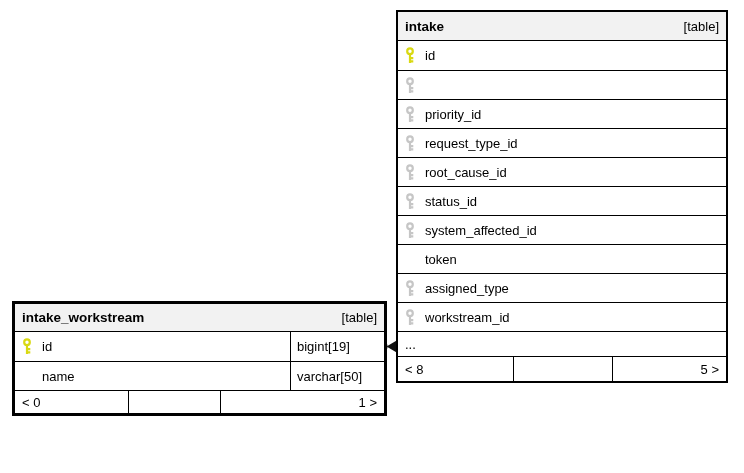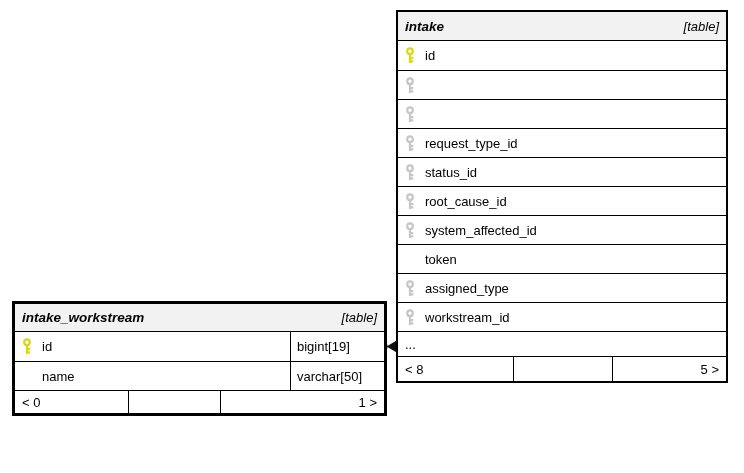--- a/index.html
+++ b/index.html
@@ -31,21 +31,20 @@
   .tbl-header {
     display: flex;
     align-items: center;
     justify-content: space-between;
     background: var(--header-bg, #f2f2f2);
     border-bottom: 1px solid #000000;
     height: 29px;
     box-sizing: border-box;
     padding: 0 7px 0 7px;
     flex: 0 0 auto;
-    font-style: italic;
   }
   .focal .tbl-header { height: 28px; }
   .tbl-title { font-weight: bold; font-size: 13.5px; }
   .tbl-badge { font-size: 13px; }
 
   .tbl-rows { display: flex; flex-direction: column; flex: 0 0 auto; }
   .tbl-row {
     display: flex;
     align-items: center;
     height: 29px;
@@ -193,50 +192,51 @@
           </span>
 
   </div>
         <div class="tbl-row">
     <span class="key-slot">
             <svg width="10" height="17" viewBox="0 0 10 17">
      <circle cx="5" cy="4.2" r="2.8" fill="none" stroke="#c6c6c6" stroke-width="2.2"></circle>
      <path d="M5 7 L5 16 M5 11.2 L8.3 11.2 M5 14.3 L8.3 14.3" stroke="#c6c6c6" stroke-width="2.2" fill="none"></path>
    </svg>
           </span>
+    <span class="col-name">priority_id</span>
 
   </div>
         <div class="tbl-row">
     <span class="key-slot">
             <svg width="10" height="17" viewBox="0 0 10 17">
      <circle cx="5" cy="4.2" r="2.8" fill="none" stroke="#c6c6c6" stroke-width="2.2"></circle>
      <path d="M5 7 L5 16 M5 11.2 L8.3 11.2 M5 14.3 L8.3 14.3" stroke="#c6c6c6" stroke-width="2.2" fill="none"></path>
    </svg>
           </span>
     <span class="col-name">request_type_id</span>
 
   </div>
         <div class="tbl-row">
     <span class="key-slot">
             <svg width="10" height="17" viewBox="0 0 10 17">
      <circle cx="5" cy="4.2" r="2.8" fill="none" stroke="#c6c6c6" stroke-width="2.2"></circle>
      <path d="M5 7 L5 16 M5 11.2 L8.3 11.2 M5 14.3 L8.3 14.3" stroke="#c6c6c6" stroke-width="2.2" fill="none"></path>
    </svg>
           </span>
+    <span class="col-name">root_cause_id</span>
+
+  </div>
+        <div class="tbl-row">
+    <span class="key-slot">
+            <svg width="10" height="17" viewBox="0 0 10 17">
+     <circle cx="5" cy="4.2" r="2.8" fill="none" stroke="#c6c6c6" stroke-width="2.2"></circle>
+     <path d="M5 7 L5 16 M5 11.2 L8.3 11.2 M5 14.3 L8.3 14.3" stroke="#c6c6c6" stroke-width="2.2" fill="none"></path>
+   </svg>
+          </span>
     <span class="col-name">status_id</span>
-
-  </div>
-        <div class="tbl-row">
-    <span class="key-slot">
-            <svg width="10" height="17" viewBox="0 0 10 17">
-     <circle cx="5" cy="4.2" r="2.8" fill="none" stroke="#c6c6c6" stroke-width="2.2"></circle>
-     <path d="M5 7 L5 16 M5 11.2 L8.3 11.2 M5 14.3 L8.3 14.3" stroke="#c6c6c6" stroke-width="2.2" fill="none"></path>
-   </svg>
-          </span>
-    <span class="col-name">root_cause_id</span>
 
   </div>
         <div class="tbl-row">
     <span class="key-slot">
             <svg width="10" height="17" viewBox="0 0 10 17">
      <circle cx="5" cy="4.2" r="2.8" fill="none" stroke="#c6c6c6" stroke-width="2.2"></circle>
      <path d="M5 7 L5 16 M5 11.2 L8.3 11.2 M5 14.3 L8.3 14.3" stroke="#c6c6c6" stroke-width="2.2" fill="none"></path>
    </svg>
           </span>
     <span class="col-name">system_affected_id</span>

